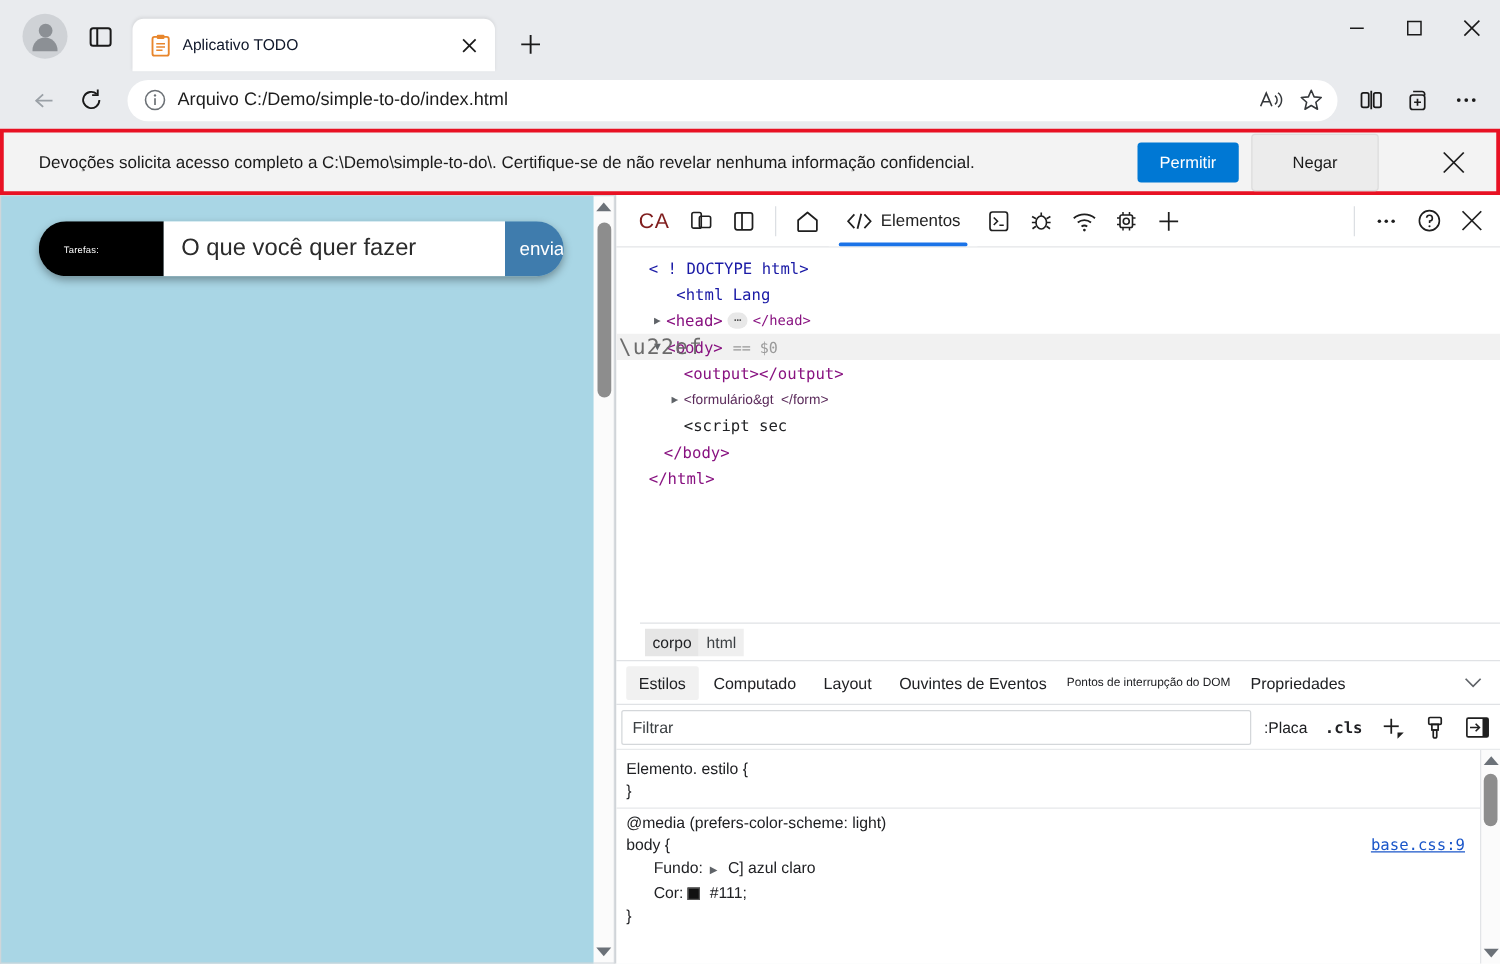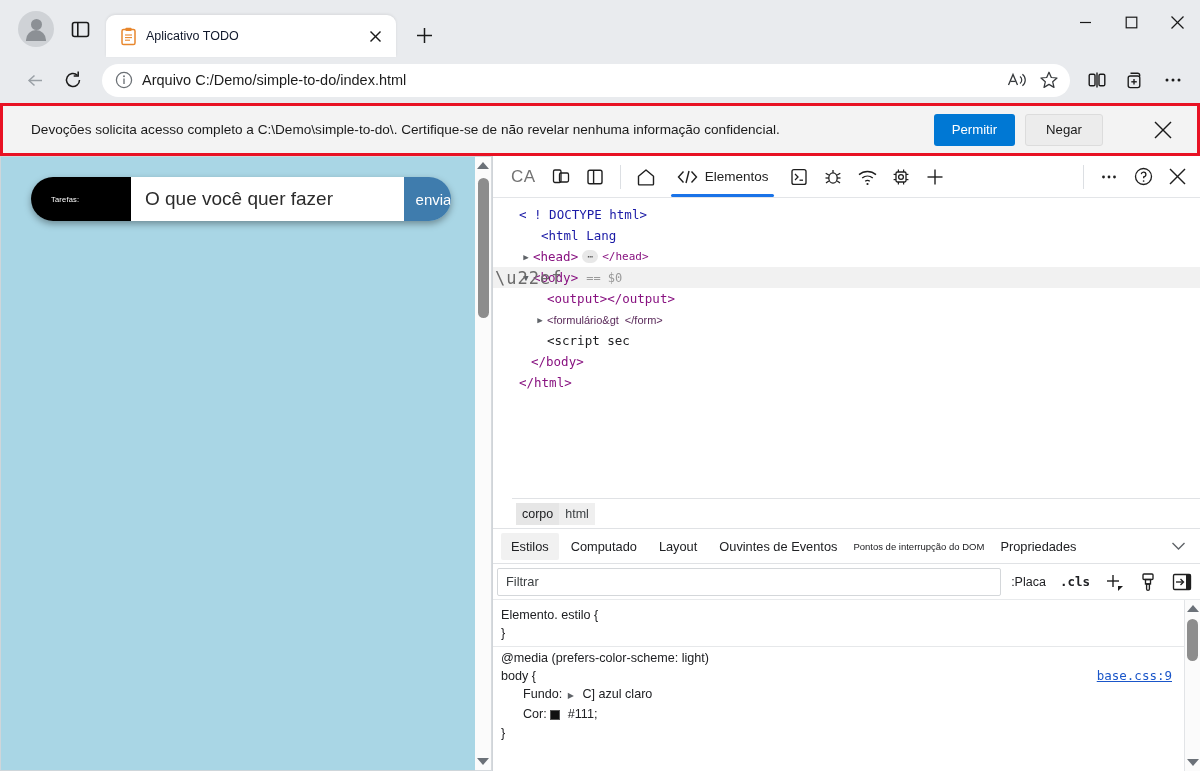--- a/index.html
+++ b/index.html
@@ -123,21 +123,21 @@
   .btn-allow {
     background: #0078d4; color: #ffffff;
     border: none; border-radius: 3px;
     height: 32px; padding: 0 18px;
     font-size: 13.2px; font-family: "Liberation Sans", sans-serif;
     flex: 0 0 auto;
   }
   .btn-deny {
     background: #ececec; color: #1a1a1a;
     border: 1px solid #dcdcdc; border-radius: 3px;
-    height: 32px; padding: 0 20px;
+    height: 46px; padding: 0 32px;
     font-size: 13.2px; font-family: "Liberation Sans", sans-serif;
     flex: 0 0 auto;
   }
   .notif-close {
     width: 44px; height: 40px; flex: 0 0 auto;
     display: flex; align-items: center; justify-content: center;
     margin-left: 28px; margin-right: 8px;
   }
 
   
@@ -205,21 +205,21 @@
     display: flex; flex-direction: column;
     border-left: 1px solid #d0d4d8;
   }
   .dt-toolbar {
     height: 42px; min-height: 42px;
     display: flex; align-items: center;
     border-bottom: 1px solid #e3e5e8;
     padding: 0 6px;
   }
   .dt-ca {
-    font-size: 17px; color: #737373; letter-spacing: .5px;
+    font-size: 17px; color: #7f1d1d; letter-spacing: .5px;
     padding: 0 8px 0 12px; flex: 0 0 auto;
   }
   .dt-icon-btn {
     width: 34px; height: 34px; flex: 0 0 auto;
     display: flex; align-items: center; justify-content: center;
     border-radius: 3px;
   }
   .dt-sep { width: 1px; height: 24px; background: #dcdfe3; margin: 0 8px; flex: 0 0 auto;}
   .dt-tab {
     height: 40px; display: flex; align-items: center; gap: 7px;

